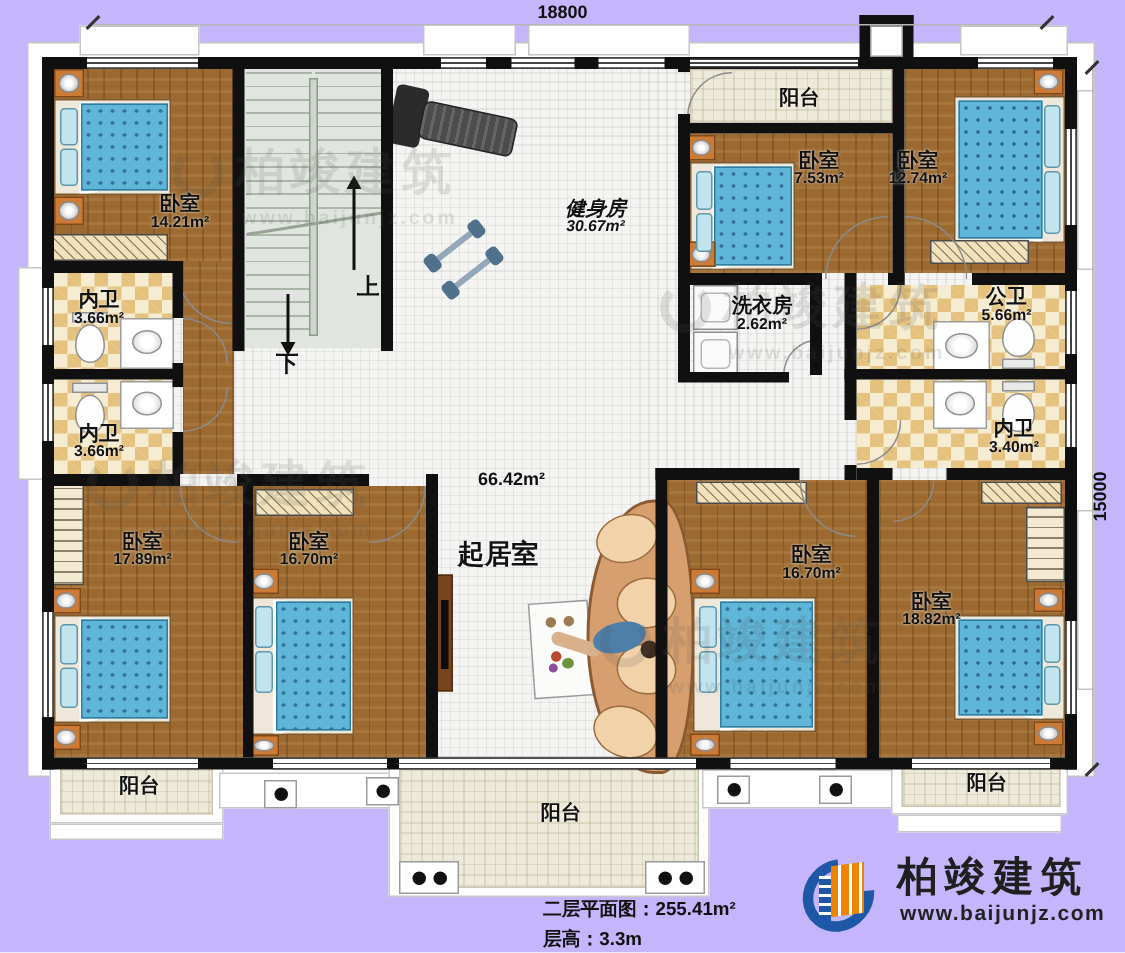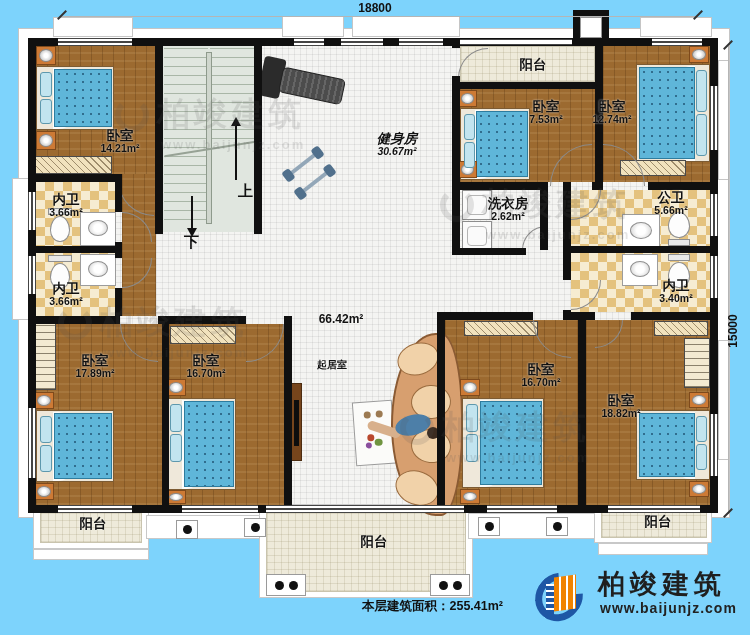--- a/index.html
+++ b/index.html
@@ -1,17 +1,17 @@
 <!DOCTYPE html>
 <html><head>
 <meta charset="utf-8">
 <style>
   * { box-sizing: border-box; margin: 0; padding: 0; }
   html,body { background:#fff; }
-  .plan { position:relative; width:750px; height:635px; background:#7dd3fc; overflow:hidden;
+  .plan { position:relative; width:750px; height:635px; background:#c4b5fd; overflow:hidden;
           font-family:"Liberation Sans", sans-serif; }
   .abs  { position:absolute; }
   .wall { position:absolute; background:#101010; z-index:15; }
   .winh { position:absolute; background:linear-gradient(to bottom,#fff 0 40%,#444 40% 60%,#fff 60%);
           border-top:1px solid #444; border-bottom:1px solid #444; z-index:16; }
   .winv { position:absolute; background:linear-gradient(to right,#fff 0 40%,#444 40% 60%,#fff 60%);
           border-left:1px solid #444; border-right:1px solid #444; z-index:16; }
   .floor-wood { position:absolute; background-color:#9c6a30;
     background-image:repeating-linear-gradient(90deg,rgba(70,40,10,.25) 0 1px,rgba(0,0,0,0) 1px 11px),
                      repeating-linear-gradient(0deg,rgba(255,230,180,.10) 0 2px,rgba(0,0,0,0) 2px 8px);
@@ -420,21 +420,21 @@
     <span class="rarea">5.66m²</span>
   </div>
   <div class="rlabel" style="left:676px;top:278px;">
     <span class="rname">内卫</span>
     <span class="rarea">3.40m²</span>
   </div>
   <div class="rlabel" style="left:341px;top:313px;">
     <span class="rarea" style="font-size:12px;">66.42m²</span>
   </div>
   <div class="rlabel" style="left:332px;top:359px;">
-    <span class="rname" style="font-size:10px;">起居室</span>
+    <span class="rname" style="font-size:18px;">起居室</span>
   </div>
   <div class="rlabel" style="left:95px;top:353px;">
     <span class="rname">卧室</span>
     <span class="rarea">17.89m²</span>
   </div>
   <div class="rlabel" style="left:206px;top:353px;">
     <span class="rname">卧室</span>
     <span class="rarea">16.70m²</span>
   </div>
   <div class="rlabel" style="left:541px;top:362px;">
@@ -469,21 +469,22 @@
   <div class="wm" style="left:58px;top:300px;">
     <span class="wm-circ"></span><span class="cn">柏竣建筑</span>
     <span class="en" style="margin-left:46px;">www.baijunjz.com</span>
   </div>
   <div class="wm" style="left:400px;top:405px;">
     <span class="wm-circ"></span><span class="cn">柏竣建筑</span>
     <span class="en" style="margin-left:46px;">www.baijunjz.com</span>
   </div>
 
   <div class="infoblk" style="left:362px;top:596px;">
-    <div><span>本层建筑面积：</span><span>255.41m²</span></div>
+    <div><span>二层平面图：</span><span>255.41m²</span></div>
+    <div><span>层高：</span><span>3.3m</span></div>
   </div>
 
   <div class="brand" style="left:536px;top:566px;width:210px;height:60px;">
     <div class="abs" style="left:0;top:2px;width:54px;height:56px;">
       <div class="abs" style="left:0;top:4px;width:46px;height:50px;border:7px solid #1e57a5;border-top-color:transparent;border-radius:50%;transform:rotate(40deg);"></div>
       <div class="abs" style="left:18px;top:8px;width:22px;height:34px;background:#f08300;transform:skewY(-8deg);background-image:repeating-linear-gradient(90deg,transparent 0 5px,#fff 5px 7px);"></div>
       <div class="abs" style="left:10px;top:16px;width:8px;height:30px;background:#1e57a5;background-image:repeating-linear-gradient(0deg,transparent 0 4px,#fff 4px 6px);"></div>
     </div>
     <div class="brand-name">柏竣建筑</div>
     <div class="brand-url">www.baijunjz.com</div>

